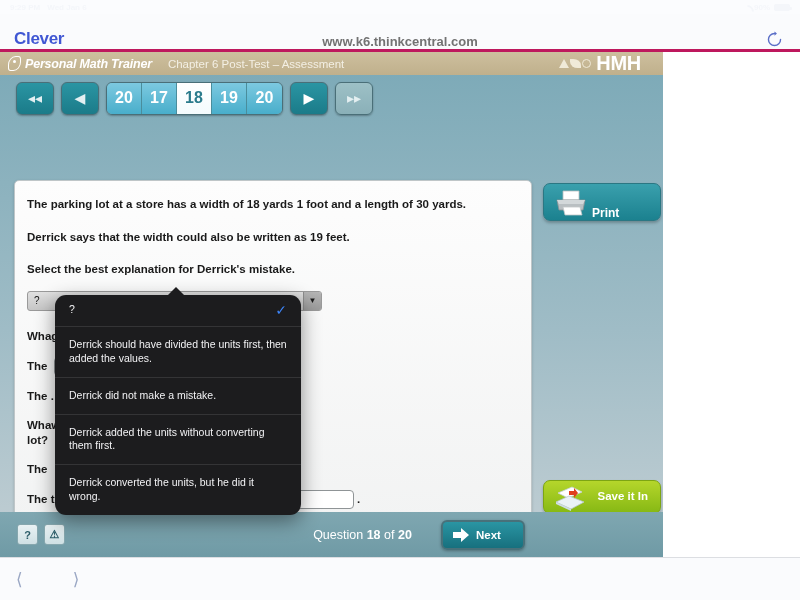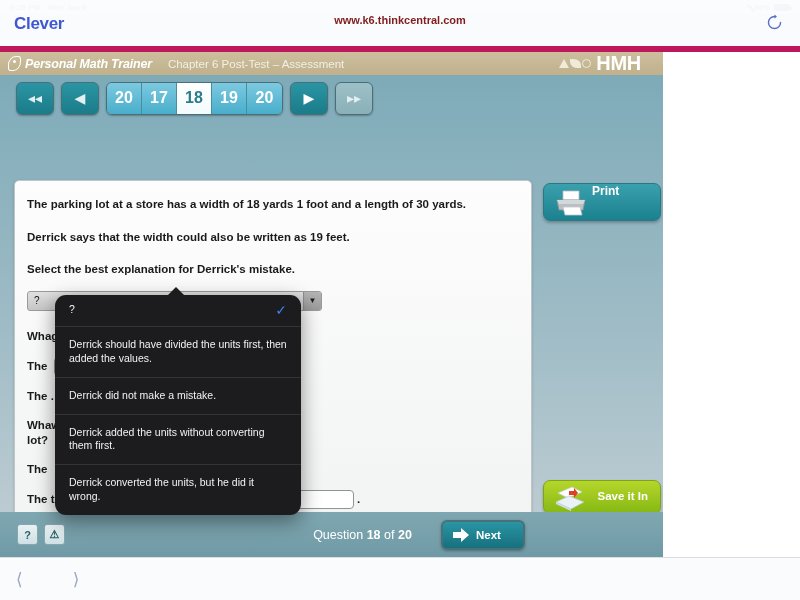--- a/index.html
+++ b/index.html
@@ -35,34 +35,34 @@
   }
   .batt::after {
     content: ""; position: absolute; right: -3px; top: 2px;
     width: 2px; height: 3px; background: #f4f6fa; border-radius: 0 1px 1px 0;
   }
 
   
   .browser-bar {
     height: 38px; width: 100%;
     background: #fafbfd;
-    border-bottom: 6px solid #be185d;
-    display: flex; align-items: flex-start;
+    border-bottom: 3px solid #be185d;
+    display: flex; align-items: flex-end;
     position: relative;
   }
   .clever-logo {
     margin-left: 14px;
     font-size: 17px; font-weight: bold;
     color: #4057d3; letter-spacing: -0.3px;
   }
   .url-text {
     position: absolute; left: 0; right: 0;
     text-align: center;
-    font-size: 11px; font-weight: bold;
-    color: #7f1d1d;
+    font-size: 13px; font-weight: bold;
+    color: #737373;
   }
   .reload-btn {
     position: absolute; right: 16px;
     width: 18px; height: 18px;
     color: #5a6ec7;
     font-size: 16px; line-height: 16px;
     cursor: pointer;
   }
   .reload-btn svg { display: block; }
 
@@ -246,21 +246,21 @@
   .pop-check { color: #3d84f7; font-size: 14px; line-height: 1; flex: 0 0 auto; }
 
   
   .print-btn {
     position: absolute; left: 543px; top: 131px;
     width: 118px; height: 38px;
     border-radius: 7px;
     background: linear-gradient(180deg,#3aa0ad 0%, #1b818f 100%);
     border: 1px solid #2b7783;
     box-shadow: 0 2px 3px rgba(0,0,0,.25);
-    display: flex; align-items: flex-start;
+    display: flex; align-items: flex-end;
     cursor: pointer;
   }
   .print-label {
     color: #ffffff; font-size: 12px; font-weight: bold;
     margin-left: 48px;
   }
   .printer-ico {
     position: absolute; left: 10px; top: 6px;
     width: 34px; height: 26px;
   }

